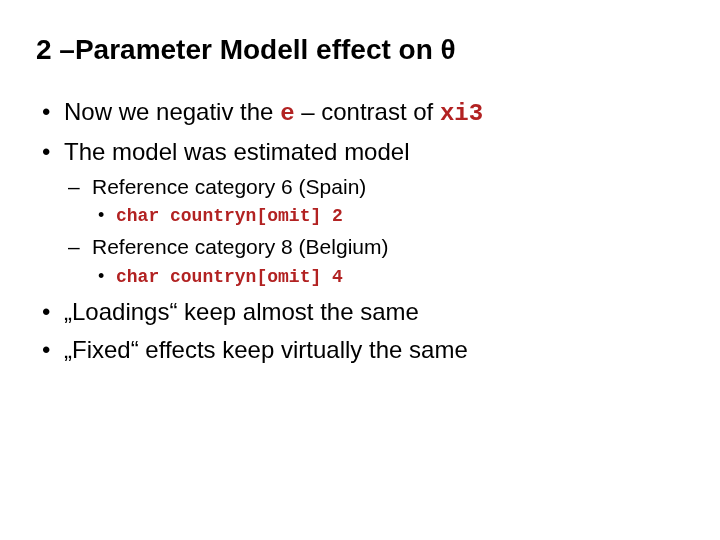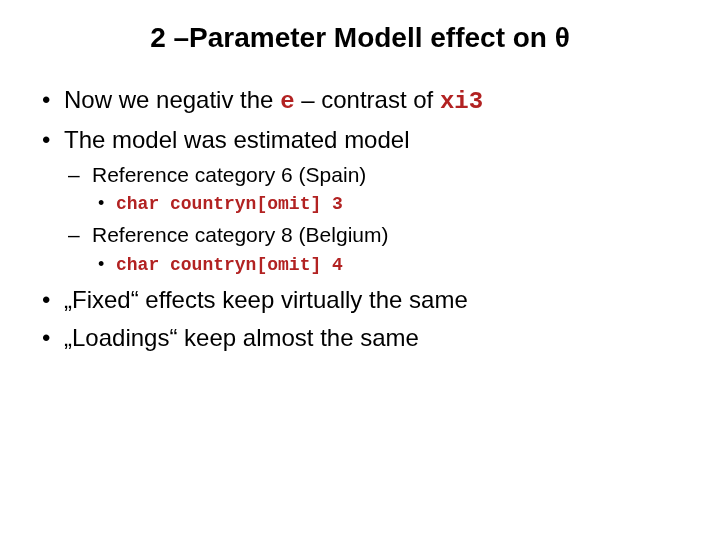--- a/index.html
+++ b/index.html
@@ -11,24 +11,23 @@
     font-family: Arial, Helvetica, sans-serif;
     color: #000000;
   }
   .slide {
     box-sizing: border-box;
     width: 720px;
     height: 540px;
     padding: 18px 36px 0 36px;
   }
   .title {
-    text-align: center;
     font-size: 28px;
     font-weight: bold;
-    margin: 4px 0 30px 0;
+    margin: 16px 0 30px 0;
   }
   ul.level1 {
     list-style: none;
     padding: 0;
     margin: 0;
   }
   ul.level1 > li {
     position: relative;
     padding-left: 28px;
     font-size: 24px;
@@ -98,38 +97,38 @@
       <span>Now we negativ the </span><span class="code">e</span><span> – contrast of </span><span class="code">xi3</span>
     </li>
 
     <li>
       <span>The model was estimated model</span>
       <ul class="level2">
         <li>
           <span>Reference category 6 (Spain)</span>
           <ul class="level3">
             <li>
-              <span class="code">char countryn[omit] 3</span>
+              <span class="code">char countryn[omit] 2</span>
             </li>
           </ul>
         </li>
         <li>
           <span>Reference category 8 (Belgium)</span>
           <ul class="level3">
             <li>
               <span class="code">char countryn[omit] 4</span>
             </li>
           </ul>
         </li>
       </ul>
     </li>
 
     <li>
-      <span>„Fixed“ effects keep virtually the same</span>
+      <span>„Loadings“ keep almost the same</span>
     </li>
 
     <li>
-      <span>„Loadings“ keep almost the same</span>
+      <span>„Fixed“ effects keep virtually the same</span>
     </li>
 
 
   </ul>
 </div>
 
 </body></html>

